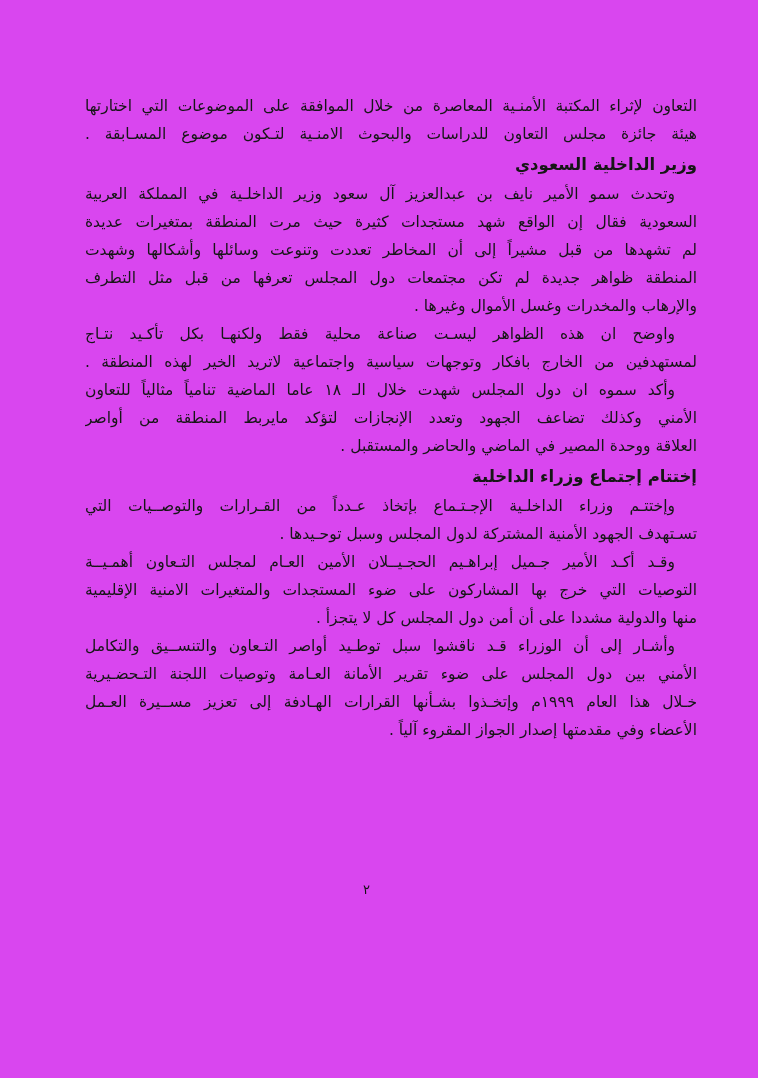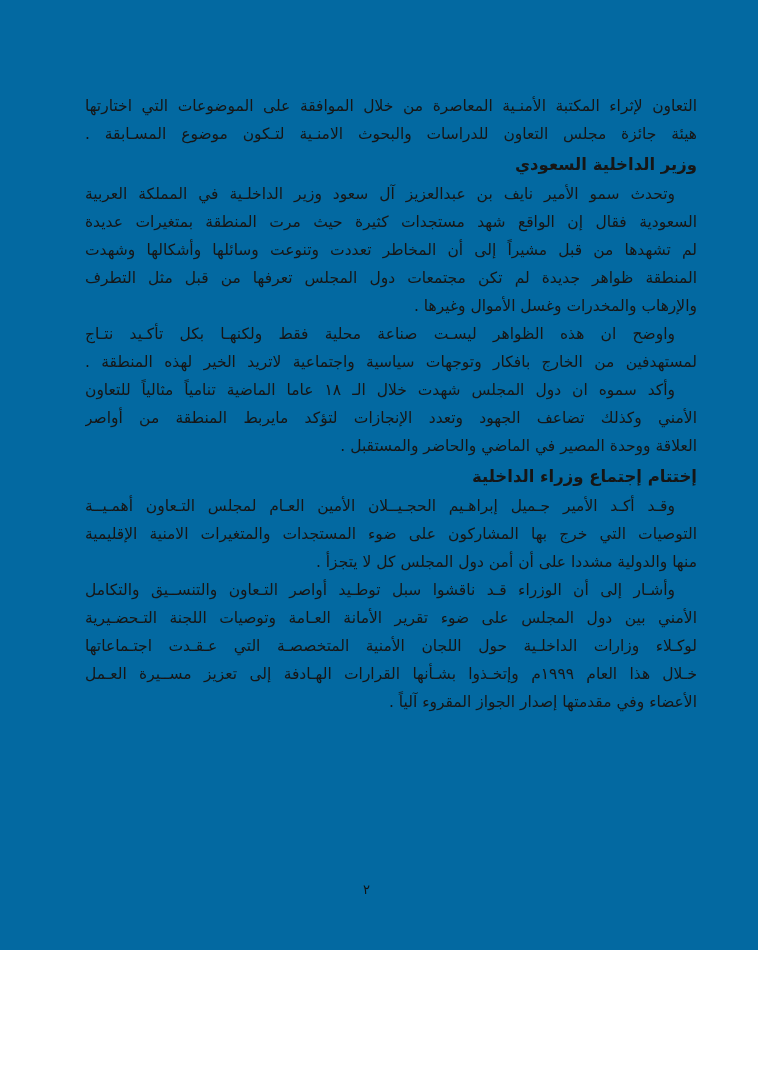--- a/index.html
+++ b/index.html
@@ -3,22 +3,22 @@
 <meta charset="utf-8">
 <style>
   html, body {
     margin: 0;
     padding: 0;
     background: #ffffff;
   }
   .page {
     position: relative;
     width: 758px;
-    height: 950px;
-    background: #0369a1;
+    height: 1078px;
+    background: #d946ef;
     overflow: hidden;
     font-family: "DejaVu Sans", sans-serif;
     color: #161616;
     direction: rtl;
   }
   .doc {
     position: absolute;
     top: 92px;
     right: 61px;
     width: 612px;
@@ -78,26 +78,29 @@
         <div class="line just indent">واوضح ان هذه الظواهر ليسـت صناعة محلية فقط ولكنهـا بكل تأكـيد نتـاج</div>
         <div class="line just">لمستهدفين من الخارج بافكار وتوجهات سياسية واجتماعية لاتريد الخير لهذه المنطقة .</div>
       </div>
       <div class="para">
         <div class="line just indent">وأكد سموه ان دول المجلس شهدت خلال الـ ١٨ عاما الماضية تنامياً مثالياً للتعاون</div>
         <div class="line just">الأمني وكذلك تضاعف الجهود وتعدد الإنجازات لتؤكد مايربط المنطقة من أواصر</div>
         <div class="line">العلاقة ووحدة المصير في الماضي والحاضر والمستقبل .</div>
       </div>
       <div class="heading">إختتام إجتماع وزراء الداخلية</div>
       <div class="para">
+        <div class="line just indent">وإختتـم وزراء الداخلـية الإجـتـماع بإتخاذ عـدداً من القـرارات والتوصــيات التي</div>
+        <div class="line">تسـتهدف الجهود الأمنية المشتركة لدول المجلس وسبل توحـيدها .</div>
+      </div>
+      <div class="para">
         <div class="line just indent">وقـد أكـد الأمير جـميل إبراهـيم الحجـيــلان الأمين العـام لمجلس التـعاون أهمـيــة</div>
         <div class="line just">التوصيات التي خرج بها المشاركون على ضوء المستجدات والمتغيرات الامنية الإقليمية</div>
         <div class="line">منها والدولية مشددا على أن أمن دول المجلس كل لا يتجزأ .</div>
       </div>
       <div class="para">
         <div class="line just indent">وأشـار إلى أن الوزراء قـد ناقشوا سبل توطـيد أواصر التـعاون والتنســيق والتكامل</div>
         <div class="line just">الأمني بين دول المجلس على ضوء تقرير الأمانة العـامة وتوصيات اللجنة التـحضـيرية</div>
-        <div class="line just">لوكـلاء وزارات الداخلـية حول اللجان الأمنية المتخصصـة التي عـقـدت اجتـماعاتها</div>
         <div class="line just">خـلال هذا العام ١٩٩٩م وإتخـذوا بشـأنها القرارات الهـادفة إلى تعزيز مســيرة العـمل</div>
         <div class="line">الأعضاء وفي مقدمتها إصدار الجواز المقروء آلياً .</div>
       </div>
     </div>
   <div class="page-number">٢</div>
 </div>
 
 </body></html>

